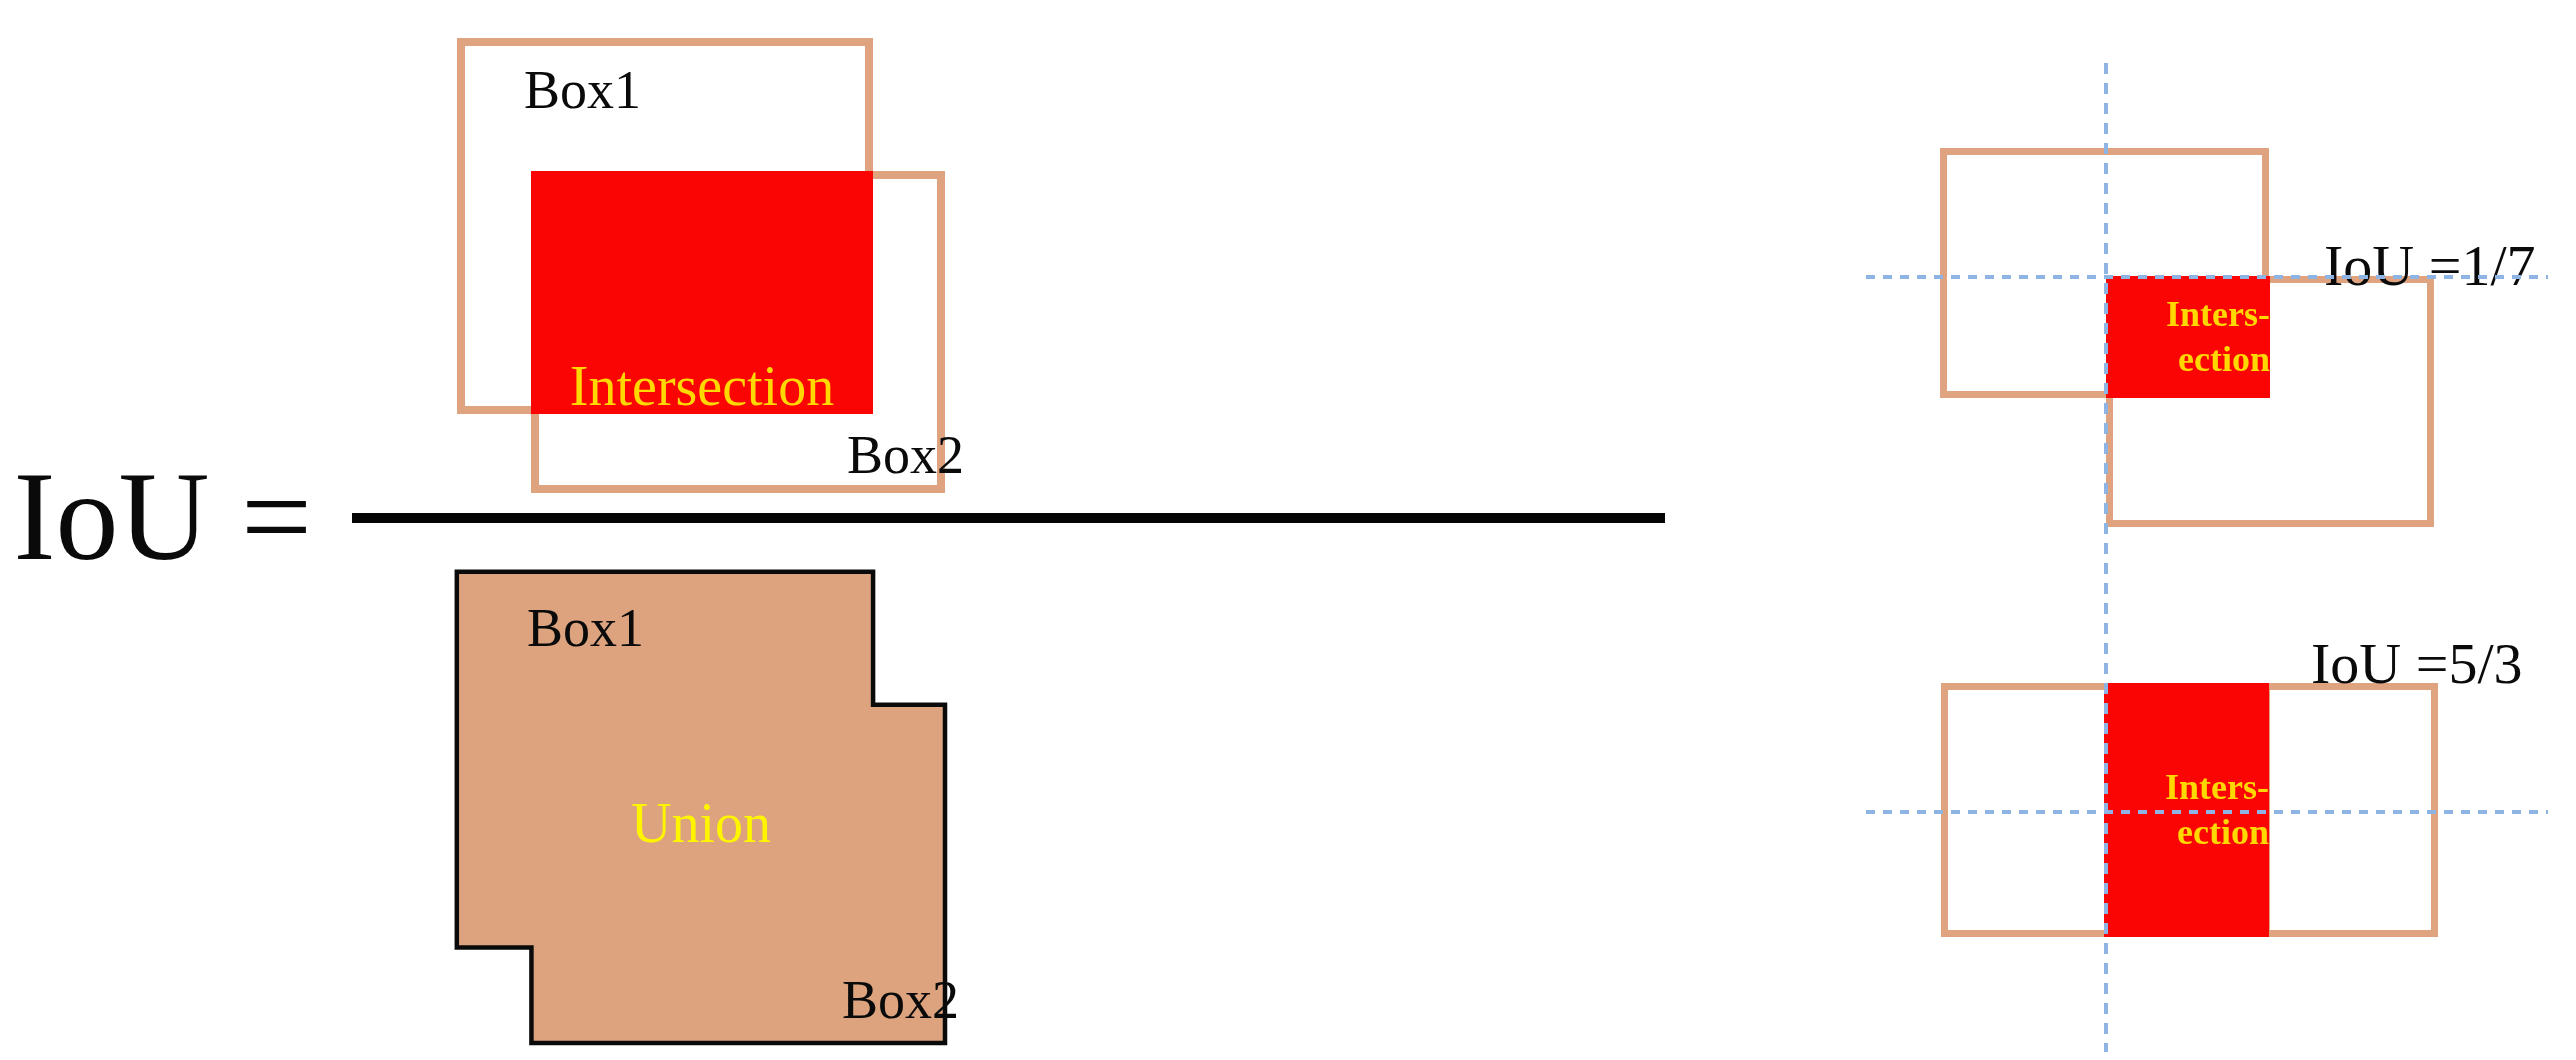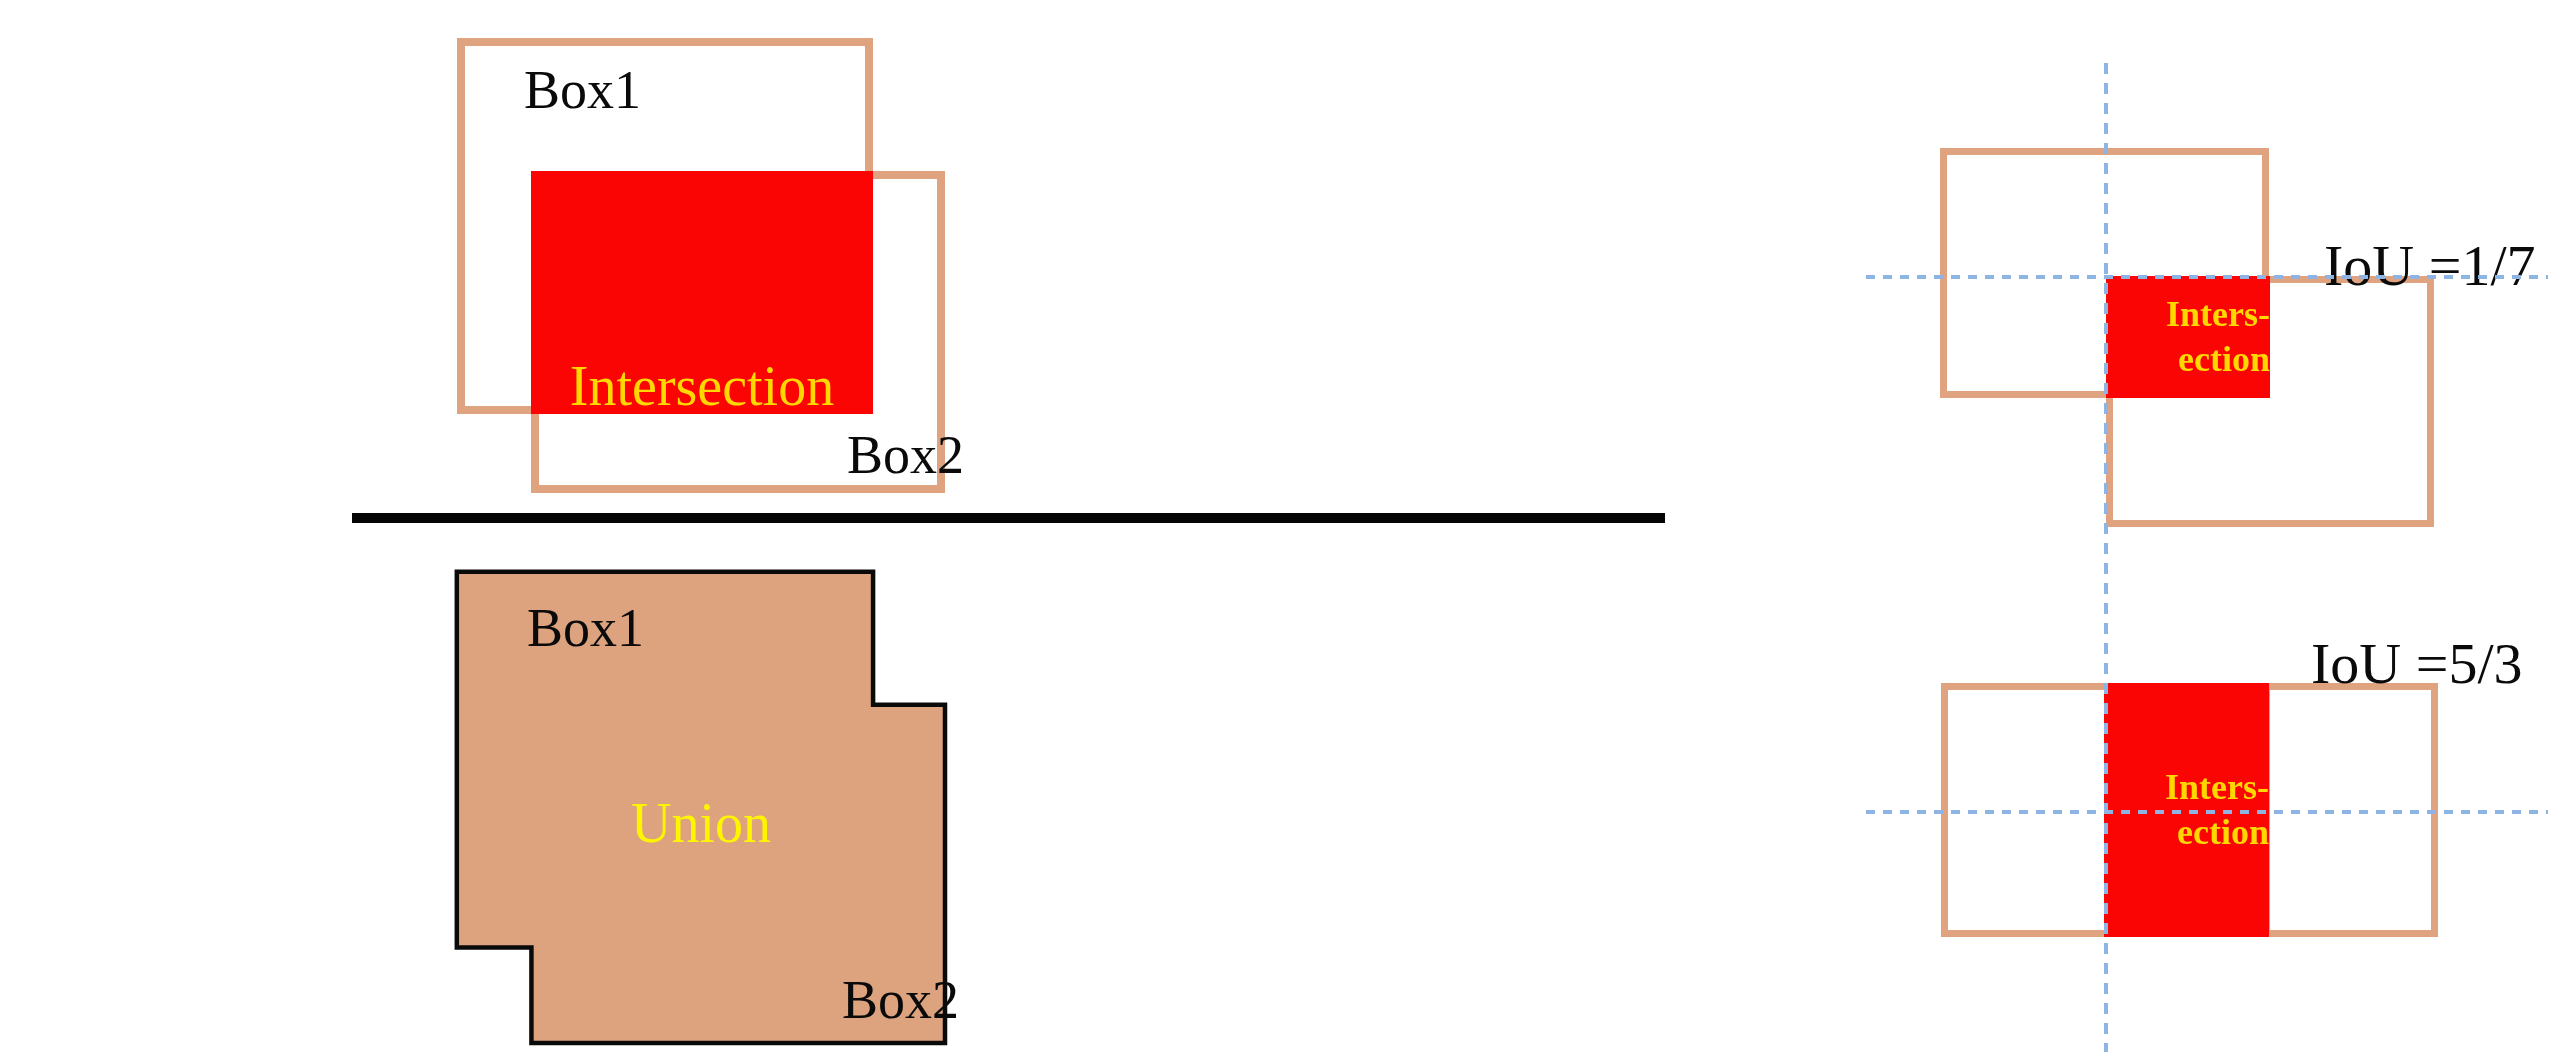--- a/index.html
+++ b/index.html
@@ -37,20 +37,21 @@
   .hdash{position:absolute;height:3.6px;
     background:repeating-linear-gradient(to right,var(--blue) 0 9px,transparent 9px 17px);}
   .vdash{position:absolute;width:3.6px;
     background:repeating-linear-gradient(to bottom,var(--blue) 0 10.8px,transparent 10.8px 20px);}
 </style>
 </head>
 <body>
 
 <div class="canvas">
 
+  <div class="t lhs">IoU =</div>
   <div class="frac"></div>
 
   <div class="box" style="left:457px;top:38px;width:416px;height:376px;"></div>
   <div class="box" style="left:531px;top:171px;width:414px;height:322px;"></div>
   <div class="redfill" style="left:531px;top:171px;width:342px;height:243px;">
     <span class="big-int">Intersection</span>
   </div>
   <div class="t lab" style="left:480px;top:63px;">Box1</div>
   <div class="t lab" style="left:803px;top:428px;">Box2</div>
 

